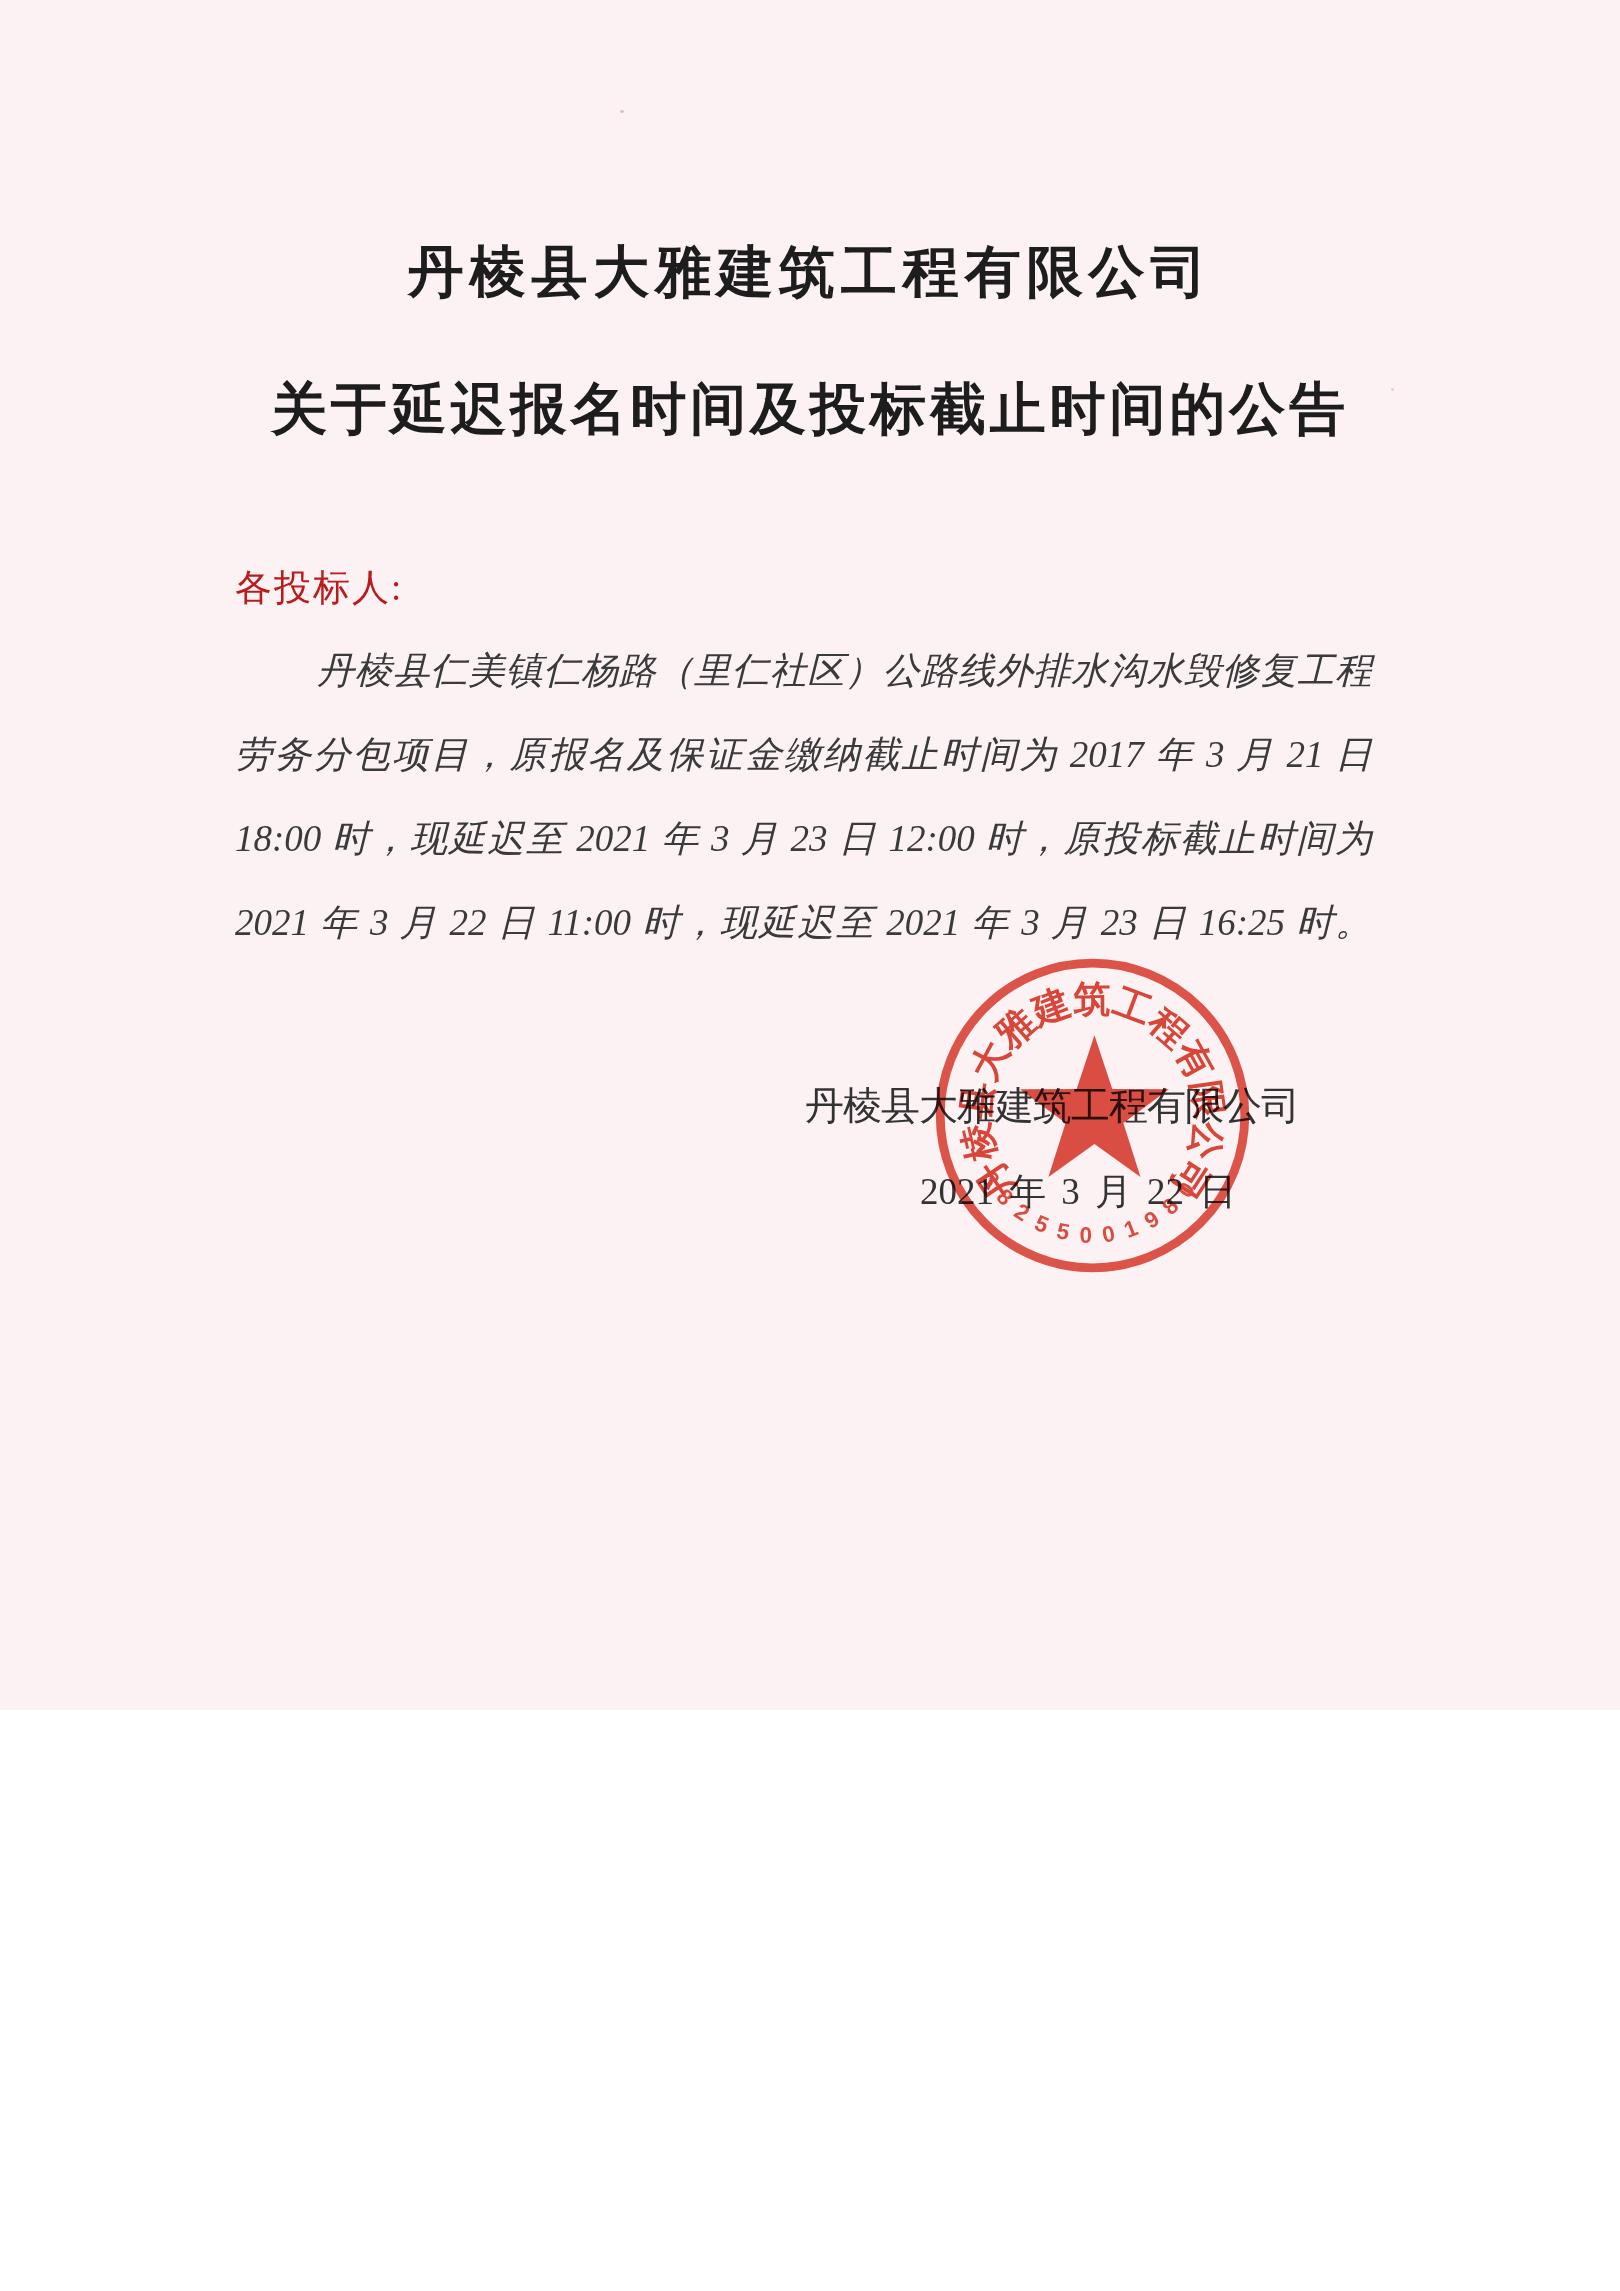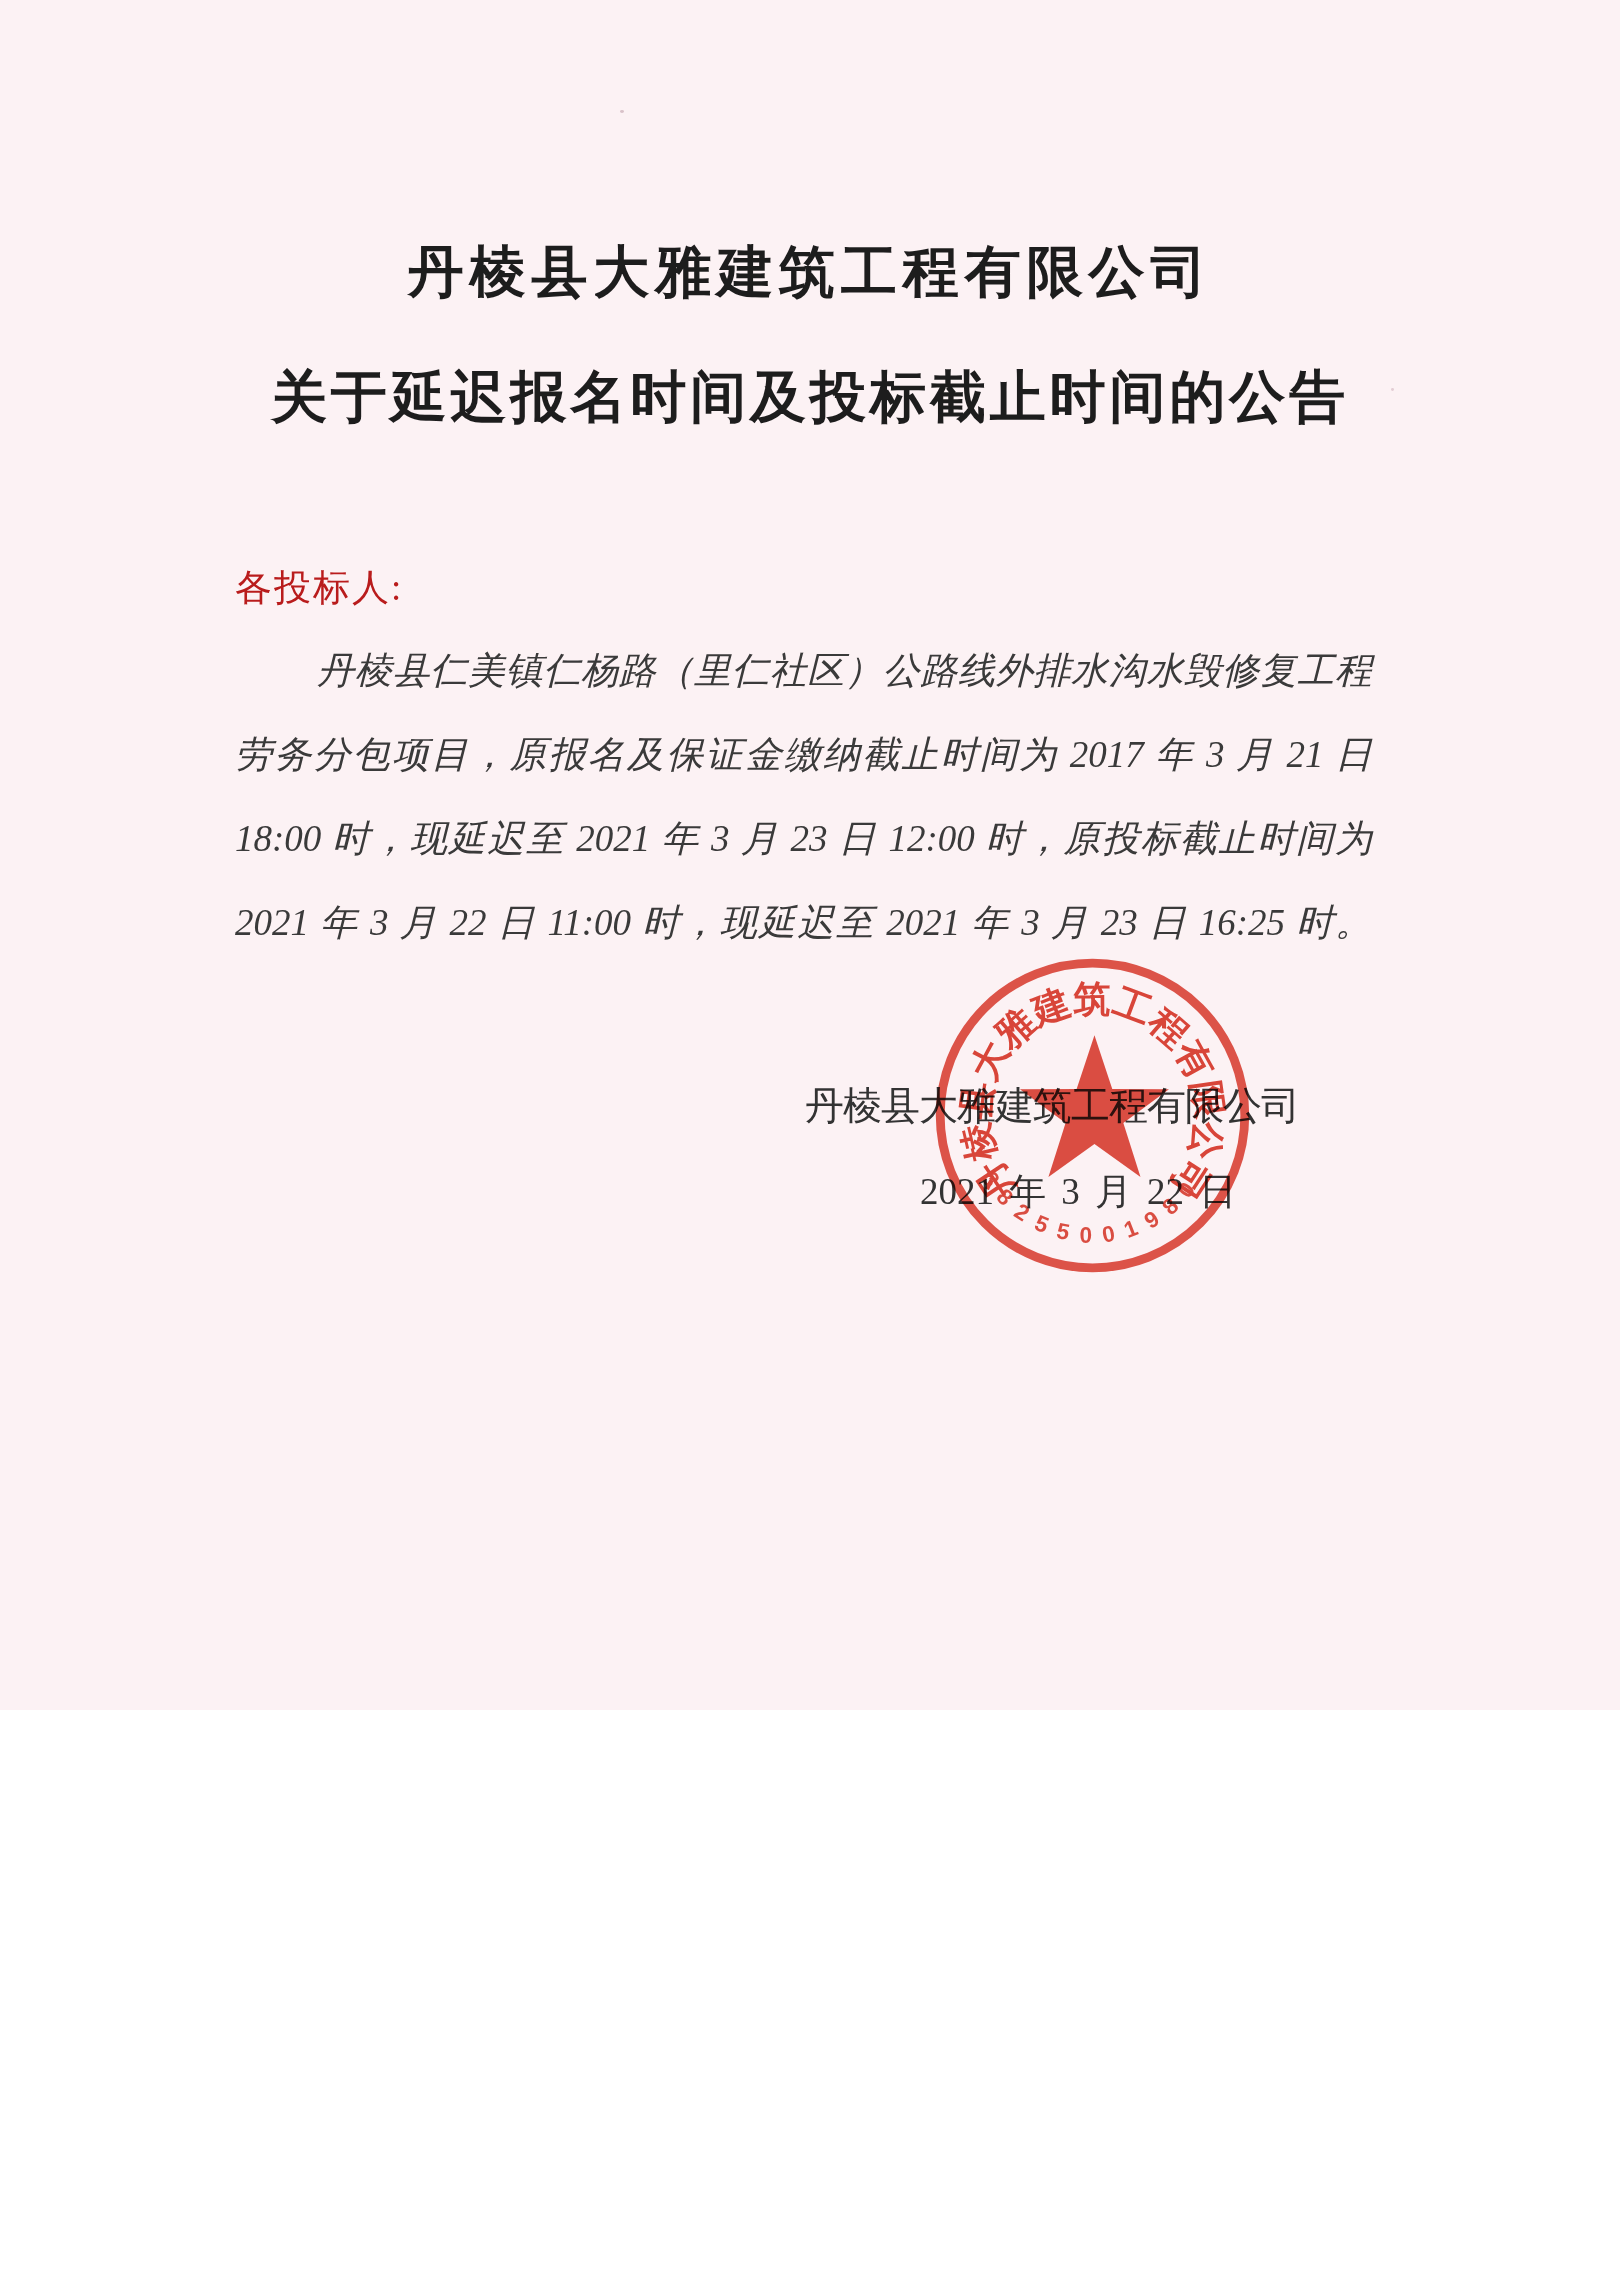--- a/index.html
+++ b/index.html
@@ -15,21 +15,21 @@
   .title {
     position: absolute;
     left: 0; right: 0;
     text-align: center;
     font-size: 56px;
     font-weight: 700;
     color: #1d1d1d;
     white-space: nowrap;
   }
   .title-1 { top: 235px; letter-spacing: 5.9px; }
-  .title-2 { top: 360px; letter-spacing: 3.9px; }
+  .title-2 { top: 372px; letter-spacing: 3.9px; }
   .salutation {
     position: absolute;
     left: 235px;
     top: 563px;
     font-size: 37px;
     color: #b91c1c;
     letter-spacing: 2px;
   }
   .para {
     position: absolute;

